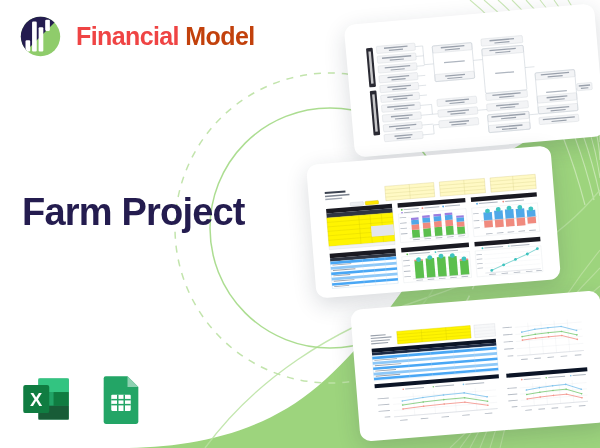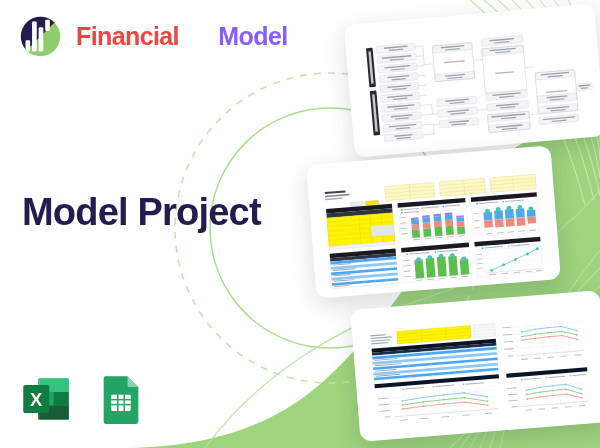--- a/index.html
+++ b/index.html
@@ -18,21 +18,21 @@
   .logo-row {
     position:absolute; left:18px; top:14px;
     display:flex; align-items:center; gap:13px;
   }
   .logo-mark { width:45px; height:45px; display:block; }
   .logo-text {
     font-size:25px; font-weight:bold; letter-spacing:-0.6px;
     white-space:nowrap; line-height:1;
   }
   .logo-text .w1 { color:#ef4444; }
-  .logo-text .w2 { color:#8b5cf6;margin-left:33px; }
+  .logo-text .w2 { color:#c2410c; }
 
   
   .headline {
     position:absolute; left:22px; top:192px;
     font-size:38px; font-weight:bold; color:#241C4F;
     letter-spacing:-0.8px; line-height:1.1; white-space:nowrap;
   }
 
   
   .app-icons { position:absolute; left:20px; top:373px; display:flex; gap:23px; }
@@ -129,21 +129,21 @@
         <rect x="22" y="14" width="5" height="26" rx="1.2" fill="#ffffff"></rect>
         <rect x="29" y="6" width="5" height="12" rx="1.2" fill="#ffffff"></rect>
         <rect x="8" y="28" width="5" height="12" rx="1.2" fill="#ffffff"></rect>
         <rect x="16" y="9" width="3" height="30" fill="#241C4F" opacity="0"></rect>
       </g>
       <circle cx="24" cy="24" r="21" fill="none" stroke="#ffffff" stroke-width="0"></circle>
     </svg>
     <div class="logo-text"><span class="w1">Financial</span> <span class="w2">Model</span></div>
   </div>
 
-  <div class="headline">Model Project</div>
+  <div class="headline">Farm Project</div>
 
   <div class="app-icons">
     <svg class="app-icon" viewBox="0 0 48 48">
       <rect x="17" y="5" width="28" height="38" rx="1.5" fill="#21A366"></rect>
       <rect x="17" y="5" width="28" height="12.6" fill="#33C481"></rect>
       <rect x="17" y="17.6" width="14" height="12.6" fill="#21A366"></rect>
       <rect x="31" y="17.6" width="14" height="12.6" fill="#107C41"></rect>
       <rect x="17" y="30.2" width="28" height="12.8" fill="#185C37"></rect>
       <rect x="3" y="11" width="24" height="26" rx="2" fill="#107C41"></rect>
       <text x="15" y="30" font-family="'Liberation Sans',sans-serif" font-size="17" font-weight="bold" fill="#ffffff" text-anchor="middle">X</text>

